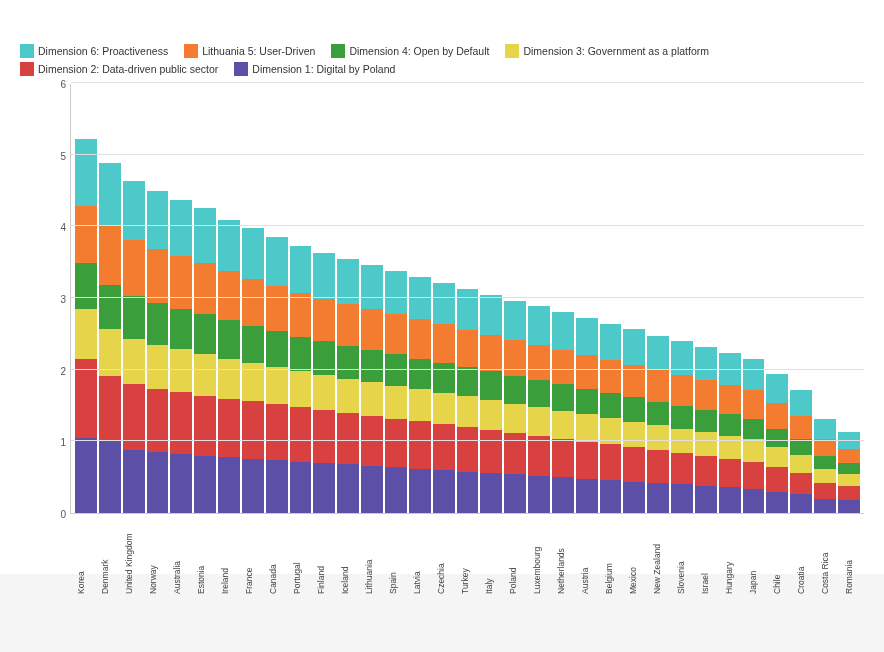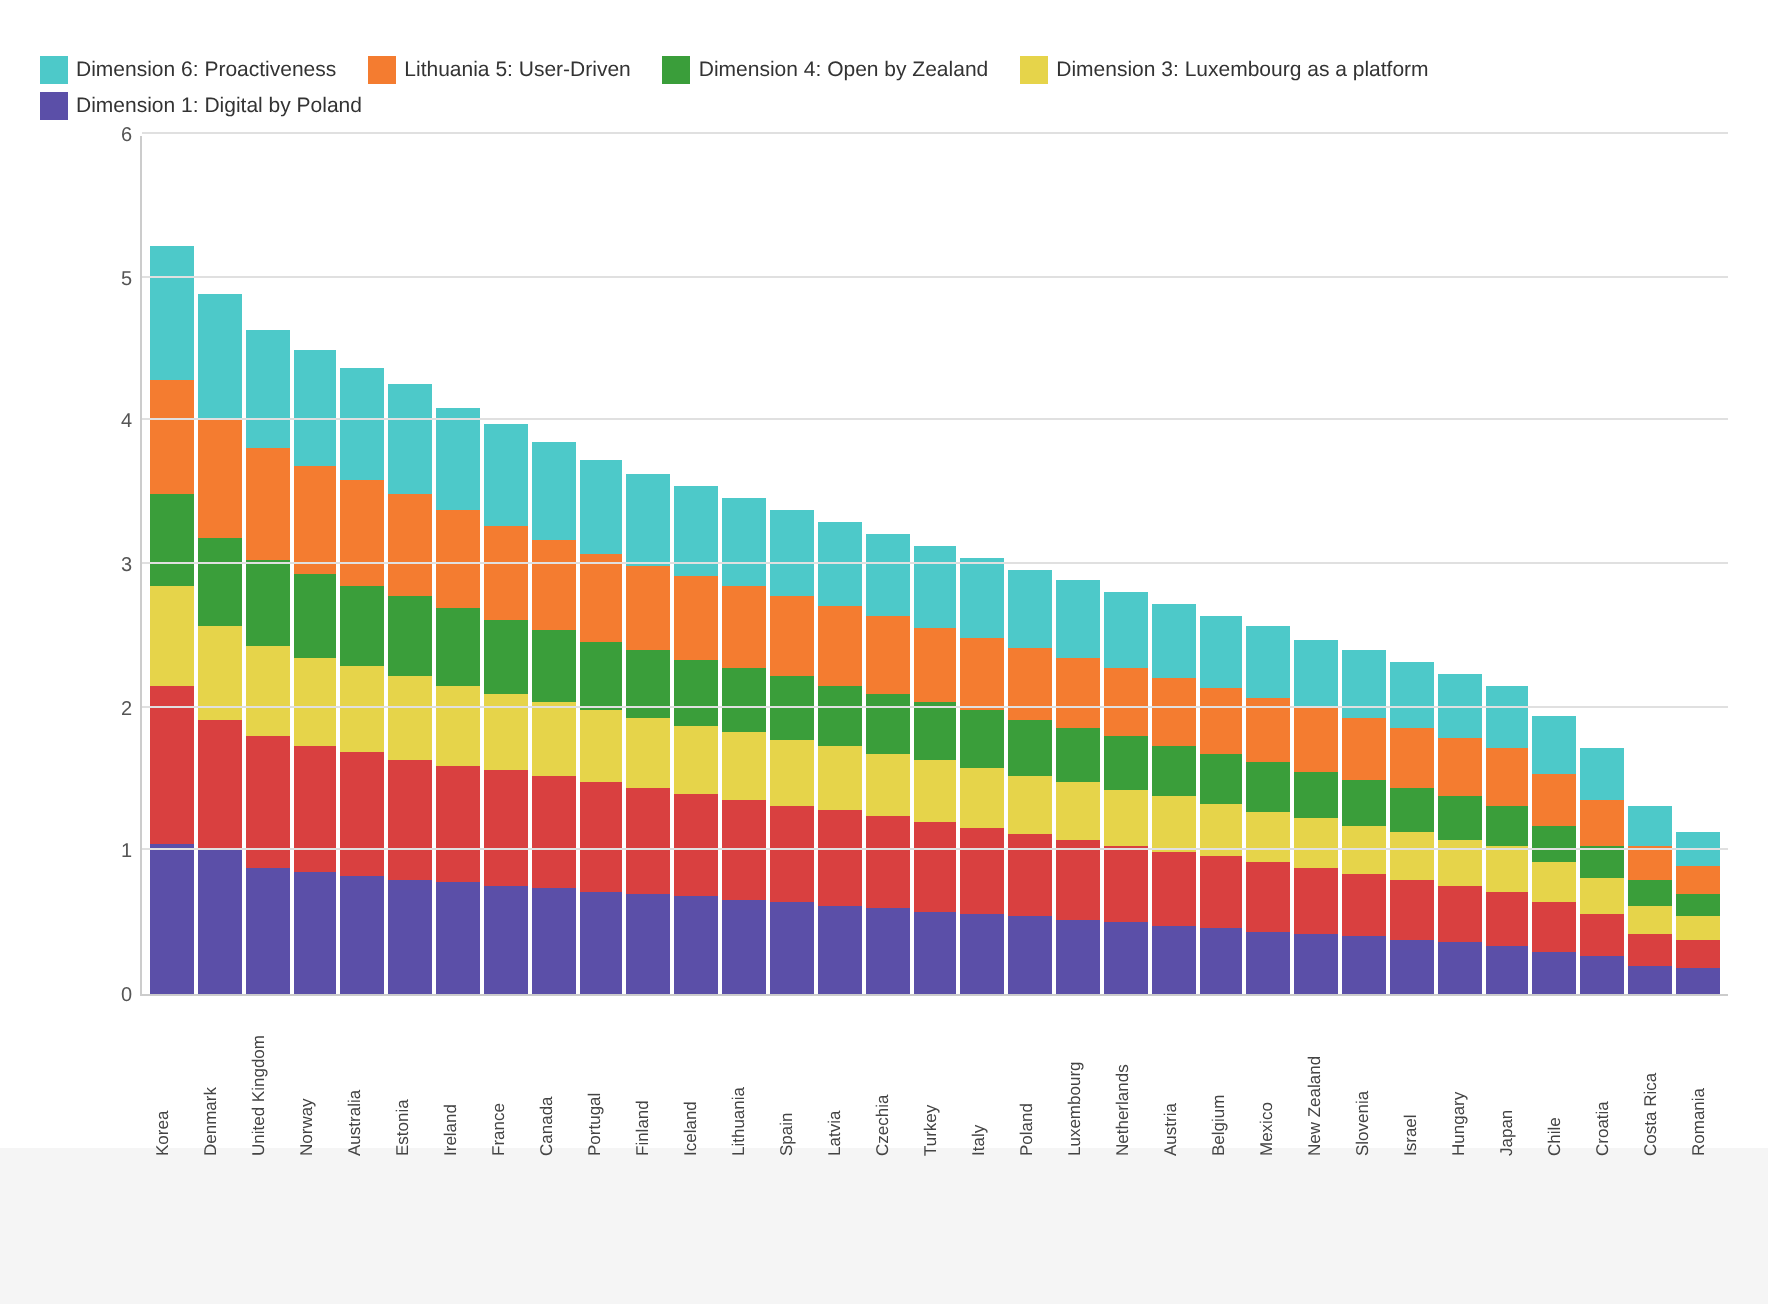--- a/index.html
+++ b/index.html
@@ -7,21 +7,21 @@
       background: #f5f5f5;
       font-family: Arial, sans-serif;
       width: 884px;
       height: 652px;
       overflow: hidden;
     }
     .chart-container {
       background: white;
       width: 884px;
       height: 574px;
-      padding: 20px 20px 10px 20px;
+      padding: 36px 20px 10px 20px;
       position: relative;
     }
     .chart-title {
       font-size: 17px;
       font-weight: bold;
       color: #222;
       margin-bottom: 4px;
     }
     .chart-subtitle {
       font-size: 11px;
@@ -143,25 +143,29 @@
   <div class="legend-item">
         <div class="legend-color" style="background: rgb(77, 201, 201);"></div>
         <span>Dimension 6: Proactiveness</span>
       </div>
       <div class="legend-item">
         <div class="legend-color" style="background: rgb(244, 124, 48);"></div>
         <span>Lithuania 5: User-Driven</span>
       </div>
       <div class="legend-item">
         <div class="legend-color" style="background: rgb(58, 158, 58);"></div>
-        <span>Dimension 4: Open by Zealand</span>
+        <span>Dimension 4: Open by Default</span>
       </div>
       <div class="legend-item">
         <div class="legend-color" style="background: rgb(230, 212, 74);"></div>
-        <span>Dimension 3: Luxembourg as a platform</span>
+        <span>Dimension 3: Government as a platform</span>
+      </div>
+      <div class="legend-item">
+        <div class="legend-color" style="background: rgb(217, 64, 64);"></div>
+        <span>Dimension 2: Data-driven public sector</span>
       </div>
       <div class="legend-item">
         <div class="legend-color" style="background: rgb(91, 79, 168);"></div>
         <span>Dimension 1: Digital by Poland</span>
       </div>
     </div>
 
   <div style="display:flex; flex-direction:column;">
     <div class="chart-area">
       <div class="y-axis">

